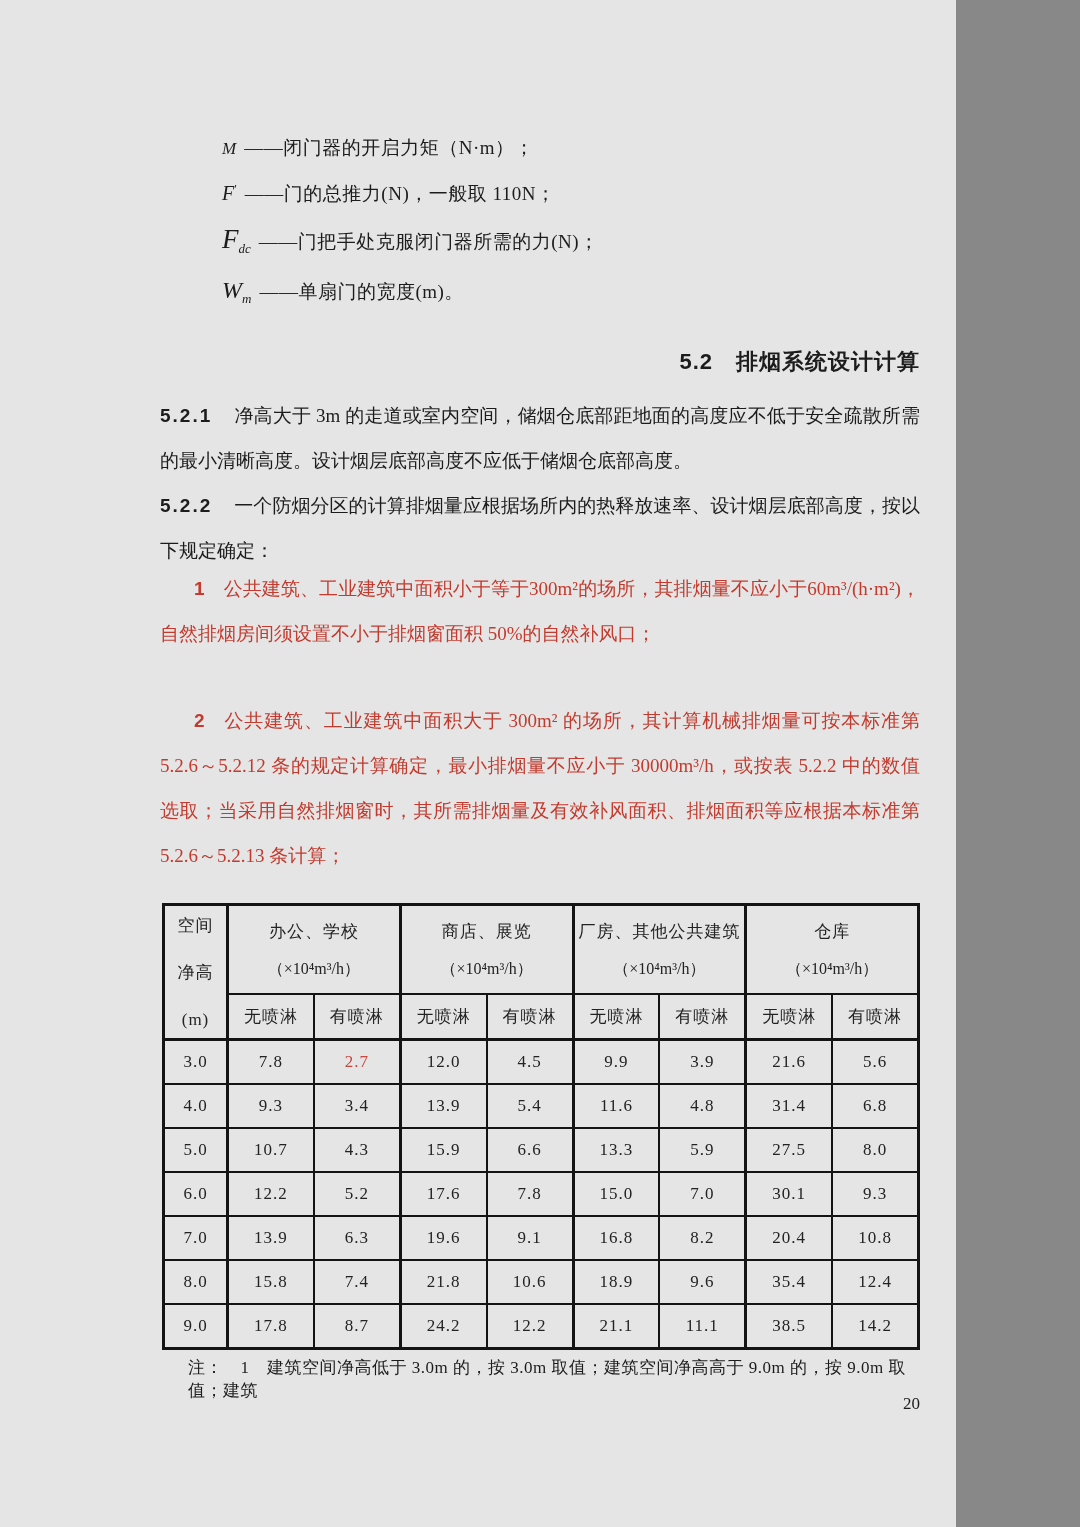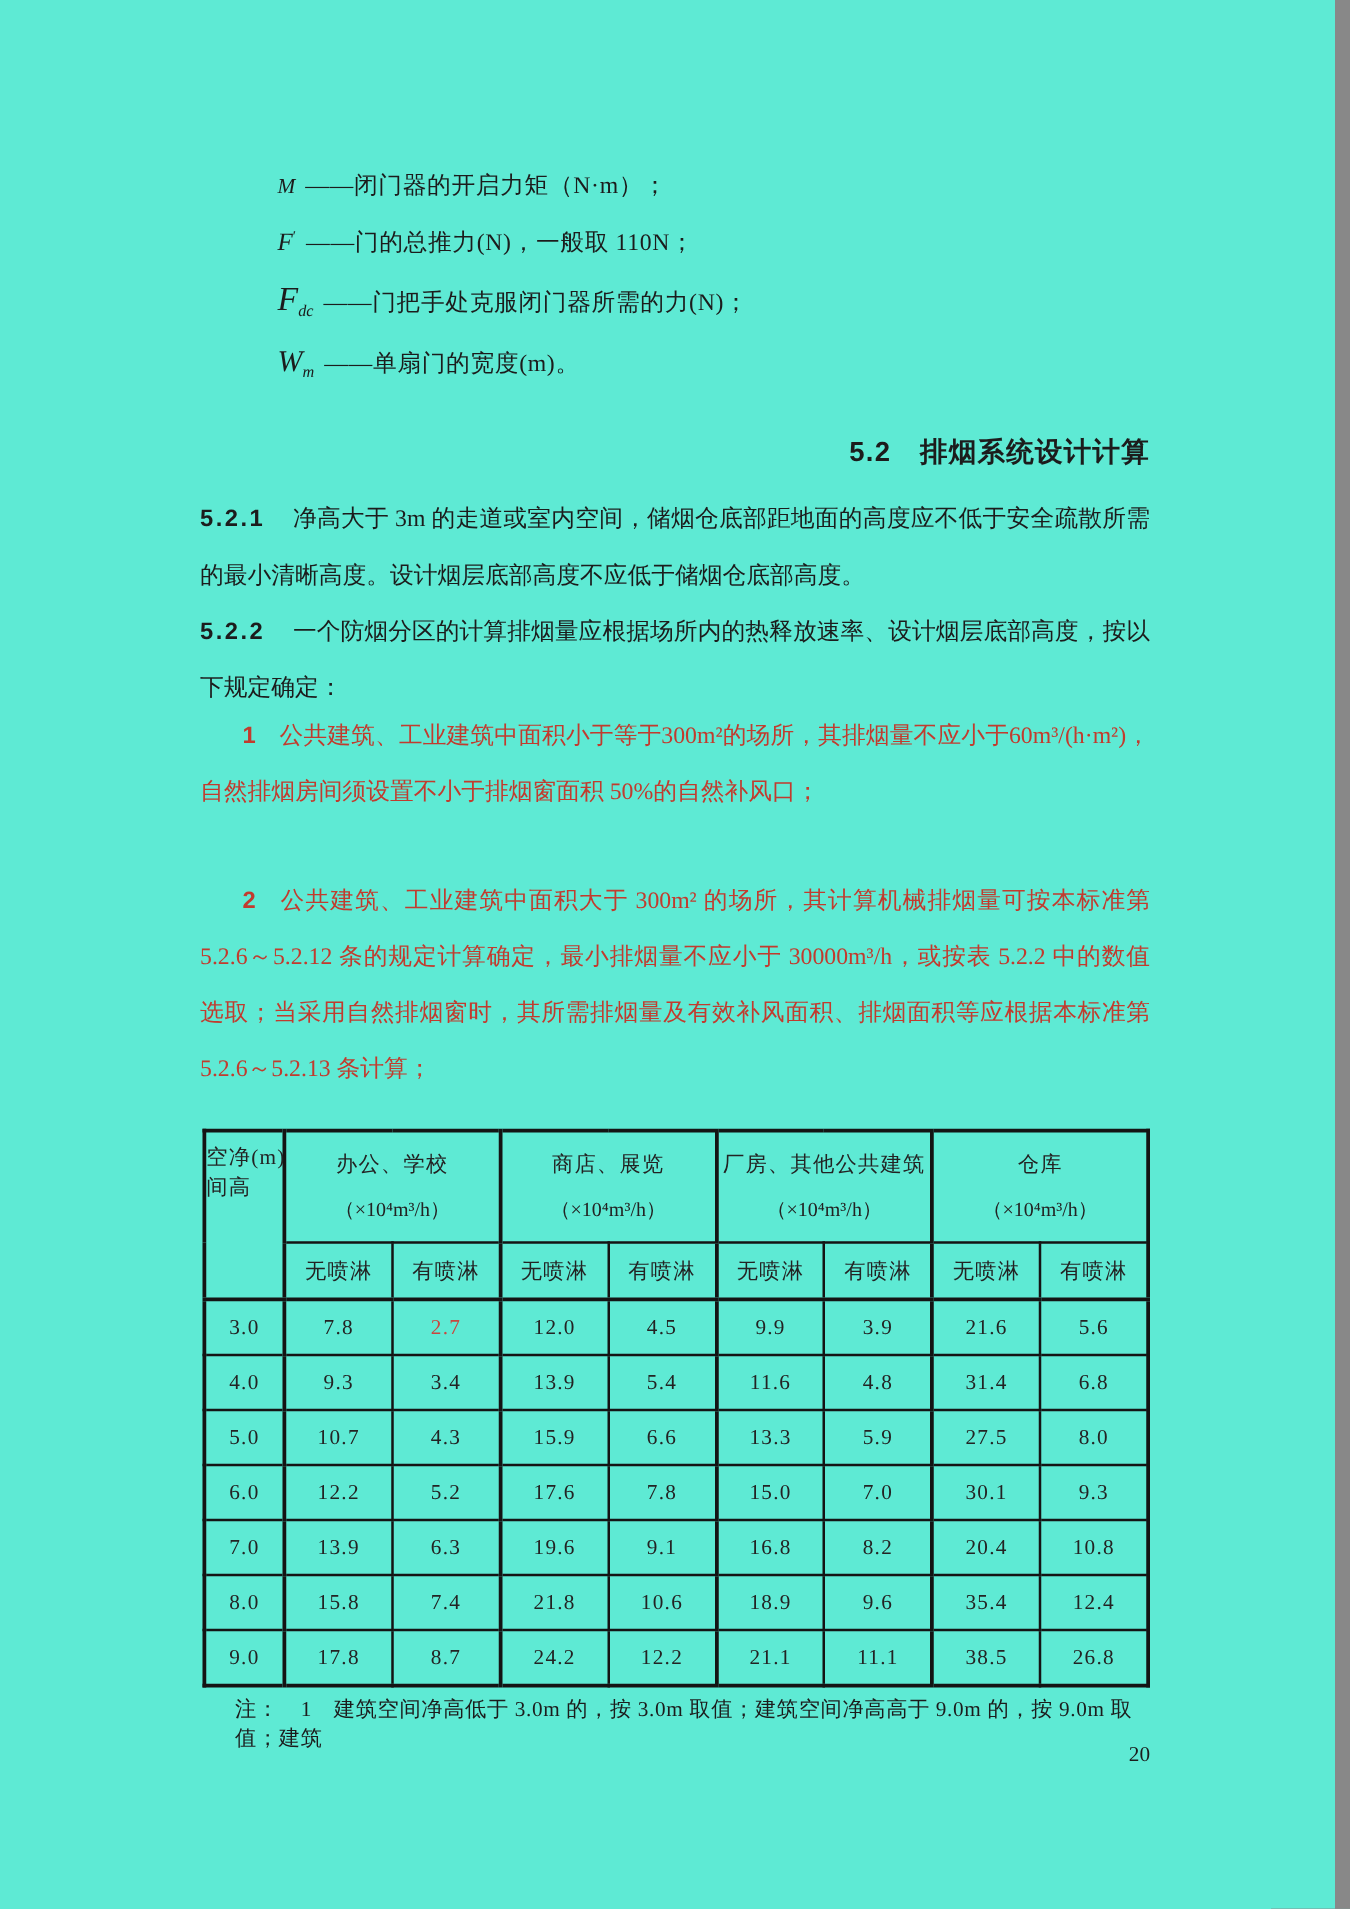--- a/index.html
+++ b/index.html
@@ -1,19 +1,19 @@
 <!DOCTYPE html>
 <html><head>
 <meta charset="utf-8">
 <style>
   html,body{margin:0;padding:0;background:#888;}
   #page{
     position:relative;
-    width:1068px;height:1527px;
-    background:#5eead4;
+    width:956px;height:1527px;
+    background:#e5e5e5;
     overflow:hidden;
     font-family:"Liberation Serif","DejaVu Serif",serif;
     color:#1c1c1c;
   }
   
   .def-line{position:absolute;left:222px;white-space:nowrap;font-size:19px;}
   .def-line .sym{font-style:italic;font-family:"Liberation Serif","DejaVu Serif",serif;}
   .def-line sub{font-size:13px;font-style:italic;}
   .def-line sup{font-size:12px;}
   .def-line .desc{margin-left:8px;letter-spacing:0.5px;}
@@ -58,21 +58,21 @@
     font-weight:normal;padding:0;
     letter-spacing:1px;
   }
   table.smoke .bl3{border-left-width:3px;}
   table.smoke thead .grp{height:86px;}
   table.smoke thead .grp .gname{line-height:24px;margin-top:0;}
   table.smoke thead .grp .gunit{line-height:22px;margin-top:14px;font-size:16px;letter-spacing:0;}
   table.smoke thead .subh{height:42px;border-bottom-width:3px;}
   table.smoke .corner{border-bottom-width:3px;}
   table.smoke .corner .cwrap{
-    display:flex;flex-direction:row;justify-content:space-between;
+    display:flex;flex-direction:column;justify-content:space-between;
     height:118px;padding:8px 0 6px 0;line-height:24px;
   }
   table.smoke tbody th,table.smoke tbody td{height:42px;}
   .cell-red{color:#c9473f;}
   
   .note{
     position:absolute;top:1356px;left:188px;width:740px;
     font-size:17px;letter-spacing:0.5px;
   }
   .pagenum{
@@ -238,21 +238,21 @@
         </tr>
         <tr>
           <th>9.0</th>
           <td class="bl3">17.8</td>
           <td class="">8.7</td>
           <td class="bl3">24.2</td>
           <td class="">12.2</td>
           <td class="bl3">21.1</td>
           <td class="">11.1</td>
           <td class="bl3">38.5</td>
-          <td class="">26.8</td>
+          <td class="">14.2</td>
         </tr>
       </tbody>
   </table>
 
   <div class="note">注：　1　建筑空间净高低于 3.0m 的，按 3.0m 取值；建筑空间净高高于 9.0m 的，按 9.0m 取值；建筑</div>
 
   <div class="pagenum">20</div>
 
 </div>
 

